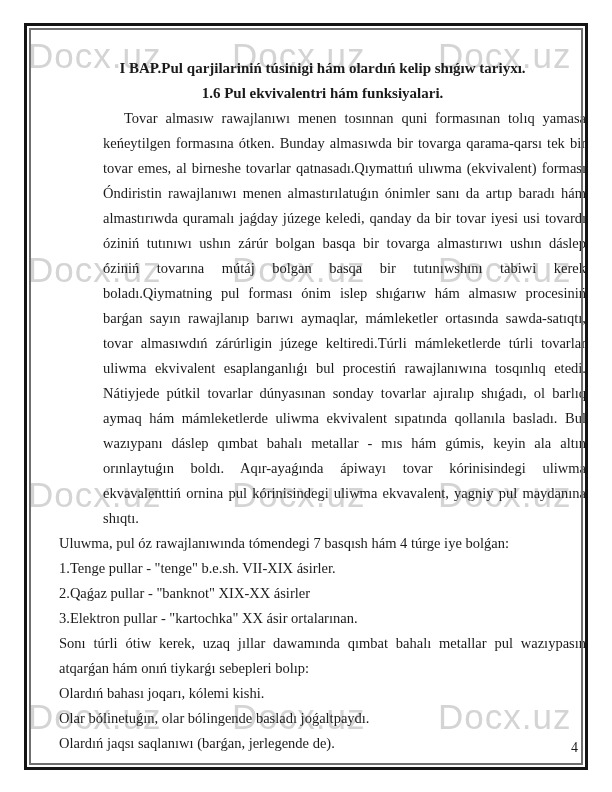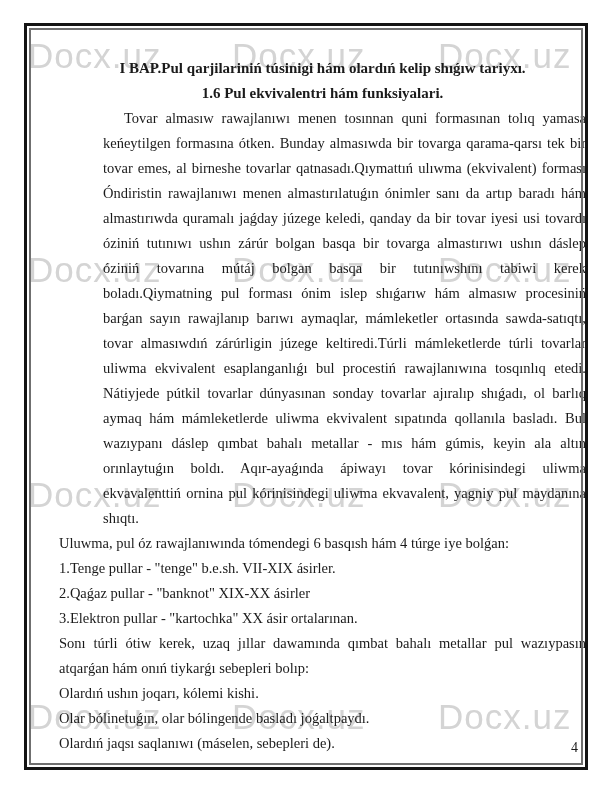--- a/index.html
+++ b/index.html
@@ -70,25 +70,25 @@
   </div>
 
   <div class="frame-outer">
     <div class="frame-inner"></div>
   </div>
 
   <div class="content">
     <p class="title">I BAP.Pul qarjilariniń túsinigi hám olardıń kelip shıǵıw tariyxı.</p>
     <p class="subtitle">1.6 Pul ekvivalentri hám funksiyalari.</p>
     <p class="para indent">Tovar almasıw rawajlanıwı menen tosınnan quni formasınan tolıq yamasa keńeytilgen formasına ótken. Bunday almasıwda bir tovarga qarama-qarsı tek bir tovar emes, al birneshe tovarlar qatnasadı.Qıymattıń ulıwma (ekvivalent) forması Óndiristin rawajlanıwı menen almastırılatuǵın ónimler sanı da artıp baradı hám almastırıwda quramalı jaǵday júzege keledi, qanday da bir tovar iyesi usi tovardı óziniń tutınıwı ushın zárúr bolgan basqa bir tovarga almastırıwı ushın dáslep óziniń tovarına mútáj bolgan basqa bir tutınıwshını tabiwi kerek boladı.Qiymatning pul forması ónim islep shıǵarıw hám almasıw procesiniń barǵan sayın rawajlanıp barıwı aymaqlar, mámleketler ortasında sawda-satıqtı, tovar almasıwdıń zárúrligin júzege keltiredi.Túrli mámleketlerde túrli tovarlar uliwma ekvivalent esaplanganlıǵı bul procestiń rawajlanıwına tosqınlıq etedi. Nátiyjede pútkil tovarlar dúnyasınan sonday tovarlar ajıralıp shıǵadı, ol barlıq aymaq hám mámleketlerde uliwma ekvivalent sıpatında qollanıla basladı. Bul wazıypanı dáslep qımbat bahalı metallar - mıs hám gúmis, keyin ala altın orınlaytuǵın boldı. Aqır-ayaǵında ápiwayı tovar kórinisindegi uliwma ekvavalenttiń ornina pul kórinisindegi uliwma ekvavalent, yagniy pul maydanına shıqtı.</p>
-    <p class="para">Uluwma, pul óz rawajlanıwında tómendegi 6 basqısh hám 4 túrge iye bolǵan:</p>
+    <p class="para">Uluwma, pul óz rawajlanıwında tómendegi 7 basqısh hám 4 túrge iye bolǵan:</p>
     <p class="para">1.Tenge pullar - "tenge" b.e.sh. VII-XIX ásirler.</p>
     <p class="para">2.Qaǵaz pullar - "banknot" XIX-XX ásirler</p>
     <p class="para">3.Elektron pullar - "kartochka" XX ásir ortalarınan.</p>
     <p class="para">Sonı túrli ótiw kerek, uzaq jıllar dawamında qımbat bahalı metallar pul wazıypasın atqarǵan hám onıń tiykarǵı sebepleri bolıp:</p>
-    <p class="para">Olardıń ushın joqarı, kólemi kishi.</p>
+    <p class="para">Olardıń bahası joqarı, kólemi kishi.</p>
     <p class="para">Olar bólinetuǵın, olar bólingende basladı joǵaltpaydı.</p>
-    <p class="para">Olardıń jaqsı saqlanıwı (máselen, sebepleri de).</p>
+    <p class="para">Olardıń jaqsı saqlanıwı (barǵan, jerlegende de).</p>
   </div>
 
   <div class="page-number">4</div>
 
 </div>
 
 </body></html>

